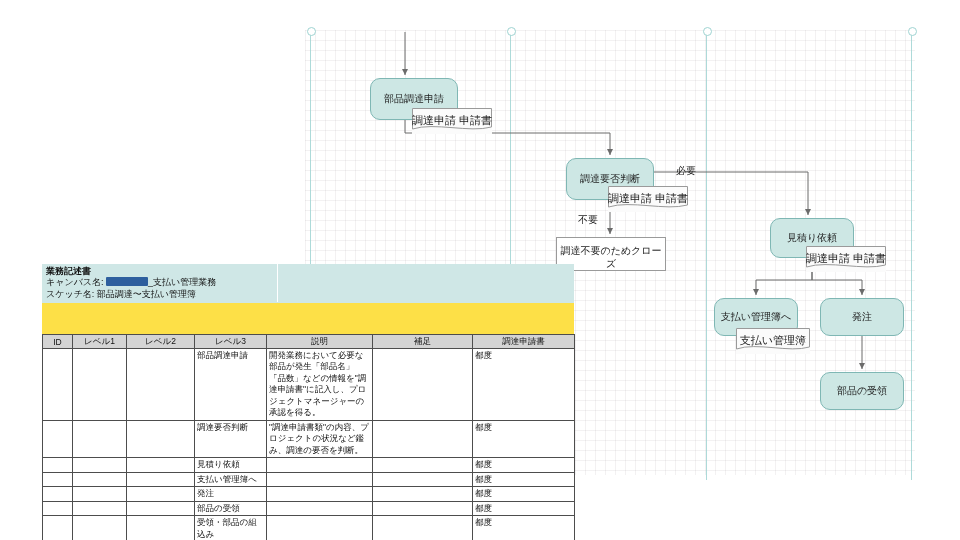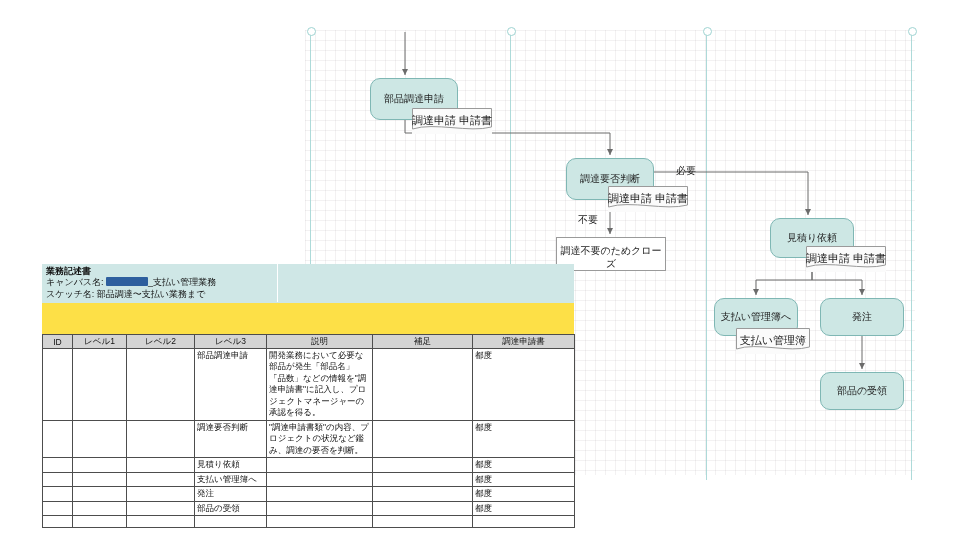--- a/index.html
+++ b/index.html
@@ -200,21 +200,21 @@
 
 <div id="desc-table">
   <div class="sheet-title-band">
     <div class="band-split"></div>
     <div class="sheet-title">業務記述書</div>
     <div class="sheet-meta1">
       <span>キャンバス名:</span>
       <span class="redact"></span><span>_支払い管理業務</span>
     </div>
     <div class="sheet-meta2">
-      <span>スケッチ名:</span><span> 部品調達〜支払い業務まで</span>
+      <span>スケッチ名:</span><span> 部品調達〜支払い管理簿</span>
     </div>
   </div>
 
   <table class="grid">
     <colgroup>
       <col class="c-id">
         <col class="c-l1">
         <col class="c-l2">
         <col class="c-l3">
       <col class="c-desc">
@@ -280,20 +280,29 @@
         </tr>
         <tr>
           <td></td>
           <td></td>
           <td></td>
           <td>部品の受領</td>
           <td></td>
           <td></td>
           <td>都度</td>
         </tr>
+        <tr>
+          <td></td>
+          <td></td>
+          <td></td>
+          <td>受領・部品の組込み</td>
+          <td></td>
+          <td></td>
+          <td>都度</td>
+        </tr>
         <tr class="tail-row">
           <td></td>
           <td></td>
           <td></td>
           <td></td>
           <td></td>
           <td></td>
           <td></td>
         </tr>
       </tbody>

